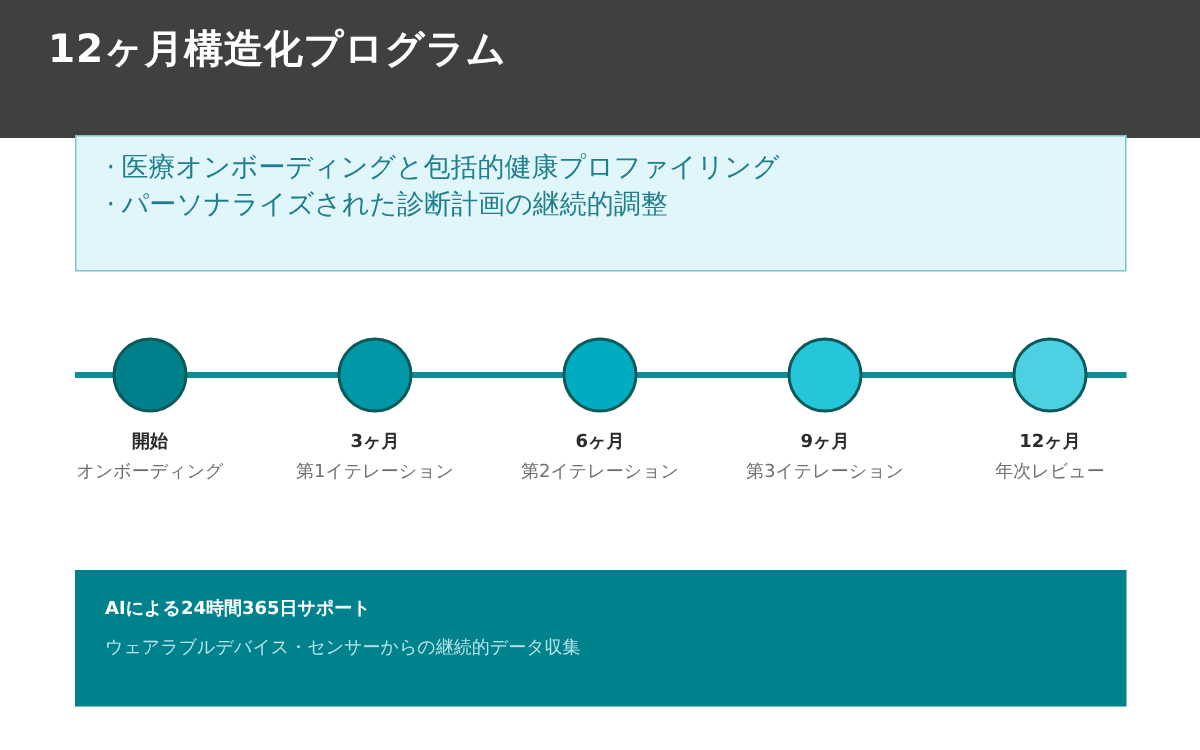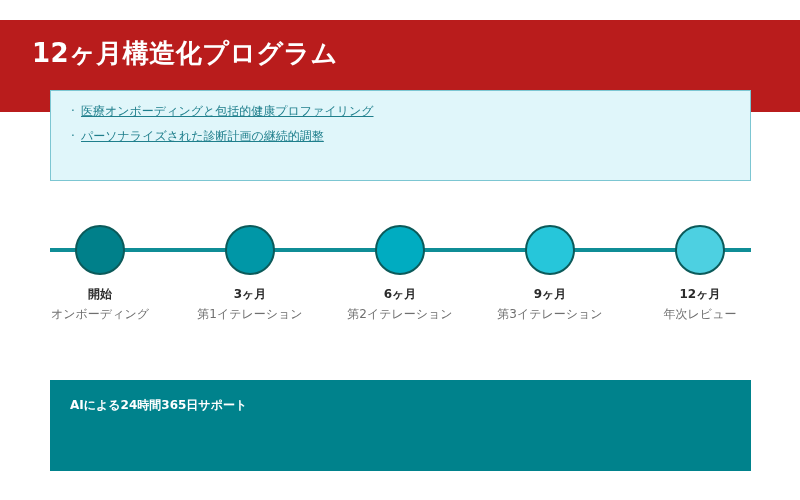--- a/index.html
+++ b/index.html
@@ -1,38 +1,36 @@
 <!DOCTYPE html>
 <html><head>
 <meta charset="utf-8">
 <style>
   * { margin: 0; padding: 0; box-sizing: border-box; }
   html, body { width: 800px; height: 500px; background: #ffffff; overflow: hidden; }
   body { font-family: "DejaVu Sans", "Liberation Sans", sans-serif; position: relative; }
 
   .header {
     position: absolute; left: 0; top: 0; width: 800px; height: 92px;
-    background: #b91c1c;
-    margin-top: 20px;
+    background: #404040;
   }
   .header-title {
     position: absolute; left: 32px; top: 15px;
     color: #ffffff; font-size: 26px; font-weight: bold; letter-spacing: 0.5px;
     line-height: 36px;
   }
 
   .features {
     position: absolute; left: 50px; top: 90px; width: 701px; height: 91px;
     background: #e0f6fa; border: 1px solid #7cc6d2;
   }
   .features ul { list-style: none; padding: 8px 0 0 20px; }
   .features li {
-    color: #1f7f8c; font-size: 12px; line-height: 25px; height: 25px;
+    color: #1f7f8c; font-size: 18px; line-height: 25px; height: 25px;
     white-space: nowrap;
-    text-decoration: underline;
   }
   .features li .dot { display: inline-block; width: 10px; color: #1f7f8c; }
 
   .timeline-line {
     position: absolute; left: 50px; top: 248px; width: 701px; height: 4px;
     background: #0f8d96;
   }
   .milestone {
     position: absolute; top: 225px; width: 150px; margin-left: -75px;
     text-align: center;
@@ -104,13 +102,14 @@
 </div>
 
 <div class="milestone" style="left:700px;">
   <div class="circle" style="background:#4dd0e1;"></div>
   <div class="m-title">12ヶ月</div>
   <div class="m-sub">年次レビュー</div>
 </div>
 
 <div class="support">
   <div class="support-title">AIによる24時間365日サポート</div>
+  <div class="support-sub">ウェアラブルデバイス・センサーからの継続的データ収集</div>
 </div>
 
 </body></html>

